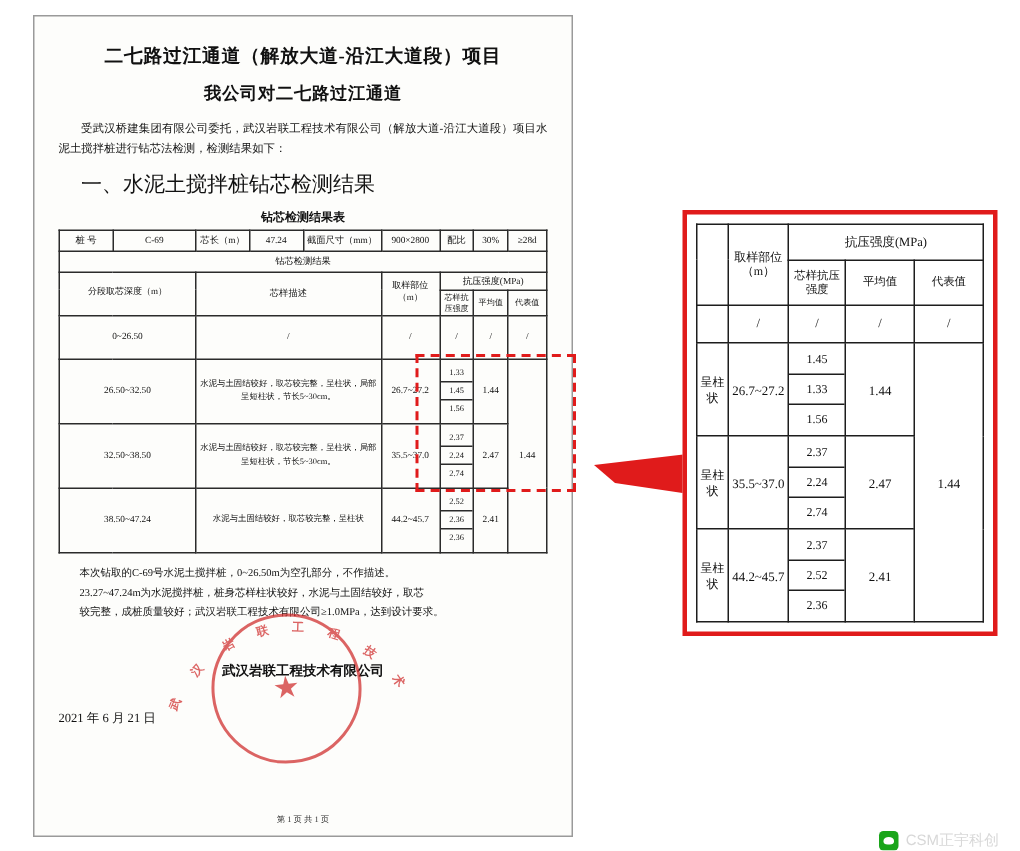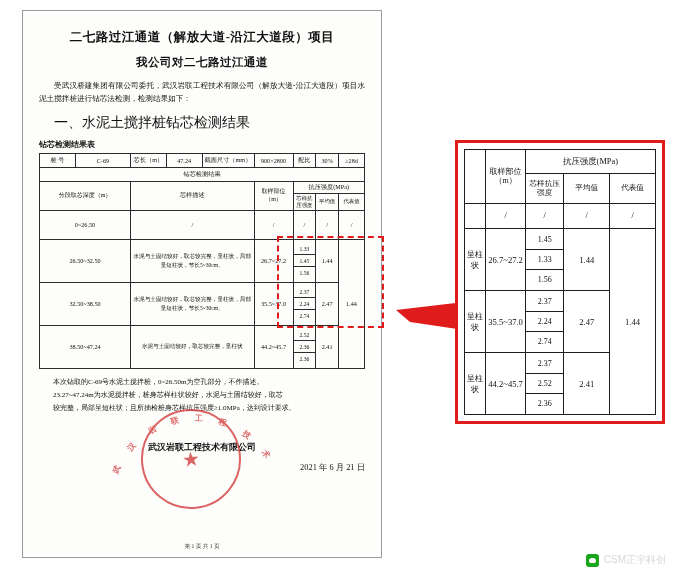--- a/index.html
+++ b/index.html
@@ -28,21 +28,21 @@
   }
   .para{
     font-size:7.6px;color:#111;line-height:1.75;text-align:justify;
     margin-top:9px;
   }
   .para.indent{text-indent:15px;}
   .section-h{
     font-size:14px;color:#111;margin-top:8px;text-indent:15px;
   }
   .tbl-caption{
-    text-align:left;font-size:8px;font-weight:bold;margin-top:7px;color:#111;
+    text-align:center;font-size:8px;font-weight:bold;margin-top:7px;color:#111;
   }
   
   table.main{
     border-collapse:collapse;width:100%;margin-top:3px;
     font-size:6.2px;color:#111;
   }
   table.main td,table.main th{
     border:1px solid #2b2b2b;
     text-align:center;vertical-align:middle;
     padding:1px 1px;
@@ -53,21 +53,21 @@
   .vert{font-size:6px;line-height:1.25;}
   .mini{font-size:5.4px;}
   table.sub{border-collapse:collapse;width:100%;}
   table.sub td{border:0;border-bottom:1px solid #2b2b2b;height:9px;font-size:5.6px;text-align:center;}
   table.sub tr:last-child td{border-bottom:0;}
   .notes{font-size:7px;color:#111;line-height:1.9;margin-top:7px;}
   .notes div{text-indent:14px;}
   .sign{
     text-align:center;font-size:9px;font-weight:bold;color:#111;margin-top:26px;
   }
-  .sign2{text-align:right;font-size:8.4px;color:#111;margin-top:8px;font-family:Liberation Serif, serif;}
+  .sign2{text-align:left;font-size:8.4px;color:#111;margin-top:19px;font-family:Liberation Serif, serif;}
   .footer-pg{
     position:absolute;bottom:6px;left:0;width:100%;text-align:center;
     font-size:5.6px;color:#333;
   }
   
   #stamp{
     position:absolute;left:118px;top:398px;width:96px;height:96px;
     border-radius:50%;
     border:2px solid #cf2a2a;
     opacity:.72;
@@ -250,21 +250,21 @@
             </table>
       </td>
       <td>2.41</td>
     </tr>
   </tbody>
     </table>
 
   <div class="notes">
     <div>本次钻取的C-69号水泥土搅拌桩，0~26.50m为空孔部分，不作描述。</div>
     <div>23.27~47.24m为水泥搅拌桩，桩身芯样柱状较好，水泥与土固结较好，取芯</div>
-    <div>较完整，局部呈短柱状；且所抽检桩身芯样抗压强度≥1.0MPa，达到设计要求。</div>
+    <div>较完整，成桩质量较好；武汉岩联工程技术有限公司≥1.0MPa，达到设计要求。</div>
   </div>
 
   <div class="sign">武汉岩联工程技术有限公司</div>
   <div class="sign2">2021 年 6 月 21 日</div>
 
   <div class="footer-pg">第 1 页 共 1 页</div>
 
   <div id="stamp">
     <div class="star">★</div>
     <div class="ring-text">

